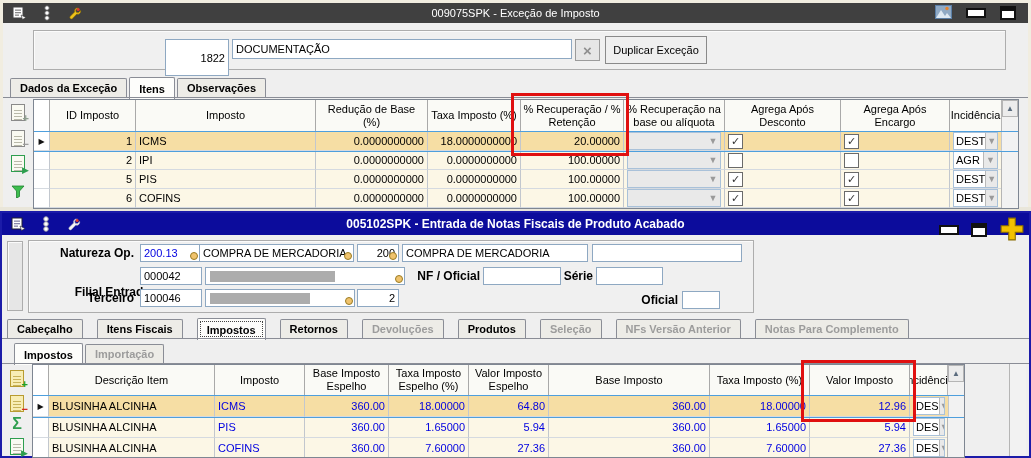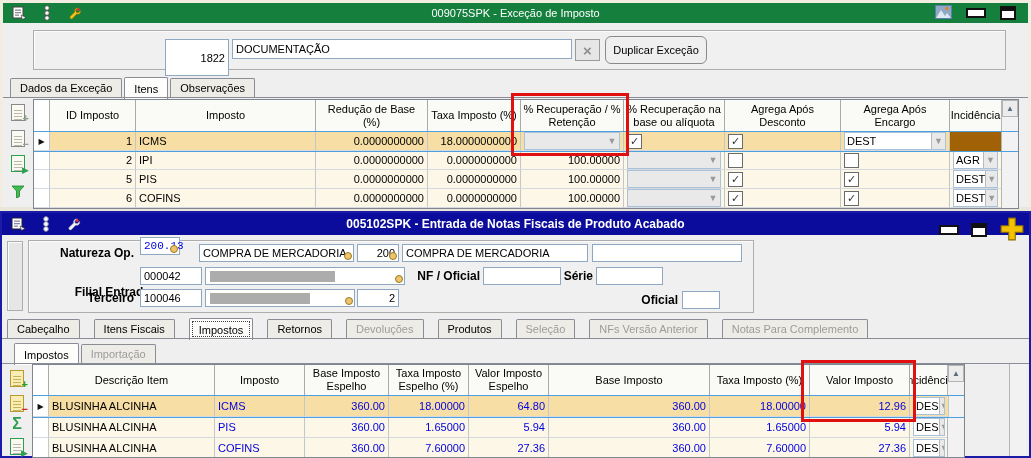--- a/index.html
+++ b/index.html
@@ -3,49 +3,49 @@
 <meta charset="utf-8">
 <style>
   html,body{margin:0;padding:0;}
   body{width:1031px;height:458px;position:relative;overflow:hidden;background:#E9E6DA;
        font-family:"Liberation Sans","DejaVu Sans",sans-serif;font-size:11px;color:#000;}
   
   .win{position:absolute;left:0;width:1031px;background:#EFEFEF;}
   #win1{top:0;height:207px;border-top:3px solid #F1EDE0;border-left:3px solid #F1EDE0;border-right:3px solid #F1EDE0;box-sizing:border-box;}
   #win2{top:211px;height:247px;border:2px solid #1B1BA8;box-sizing:border-box;}
   .titlebar{position:absolute;left:0;right:0;top:0;height:20px;display:flex;align-items:center;padding:0 6px;box-sizing:border-box;}
-  #win1 .titlebar{background:#15803d;}
+  #win1 .titlebar{background:#404040;}
   #win2 .titlebar{background:#0C0C9C;height:22px;}
   .titletext{position:absolute;left:0;right:0;text-align:center;color:#FFF;font-size:11px;pointer-events:none;}
   #win2 .titletext{font-weight:bold;font-size:12px;}
   .tbicon{width:20px;height:16px;display:flex;align-items:center;justify-content:center;margin-right:8px;}
   .caption-btns{position:absolute;top:2px;display:flex;align-items:center;gap:14px;}
   #win1 .caption-btns{right:12px;}
   #win2 .caption-btns{right:4px;gap:12px;}
   .minbtn{width:16px;height:6px;background:#FFF;border:2px solid #111;}
   .maxbtn{width:12px;height:10px;background:#FFF;border:2px solid #111;box-shadow:inset 0 3px #111;}
   
   .fld{position:absolute;background:#FFF;border:1px solid #8EA8C2;height:18px;display:flex;align-items:center;padding:0 3px;box-sizing:border-box;}
   .fld.num{justify-content:flex-end;}
   .fld.blue{color:#0000E0;}
   .lookup::after{content:"";position:absolute;right:1px;bottom:1px;width:6px;height:6px;border-radius:50%;background:#F0C36D;border:1px solid #9A7B22;}
   .redact{position:absolute;top:3px;height:11px;background:#ACACAC;}
   .flabel{position:absolute;font-weight:bold;font-size:12px;text-align:right;height:18px;line-height:18px;}
   .panel{position:absolute;border:1px solid #ADADAD;background:#F0F0F0;box-shadow:inset 1px 1px 0 #FBFBFB;}
-  .btn{position:absolute;background:#EFEFEF;border:1px solid #8A8A8A;border-radius:6px;display:flex;align-items:center;justify-content:center;font-size:11px;}
+  .btn{position:absolute;background:#EFEFEF;border:1px solid #8A8A8A;border-radius:0;display:flex;align-items:center;justify-content:center;font-size:11px;}
   .xbtn{position:absolute;background:#E6E6E6;border:1px solid #9B9B9B;color:#8F8F8F;font-size:15px;font-weight:bold;display:flex;align-items:center;justify-content:center;}
   
   .tabstrip{position:absolute;display:flex;align-items:flex-end;}
-  .tab{border:1px solid #8A8D96;border-bottom:none;background:#EDECE7;padding:3px 9px 4px 9px;margin-right:2px;border-radius:2px 2px 0 0;white-space:nowrap;}
+  .tab{border:1px solid #8A8D96;border-bottom:none;background:#EDECE7;padding:3px 9px 4px 9px;margin-right:2px;border-radius:2px 2px 0 0;white-space:nowrap;font-weight:bold;}
   .tab.sel{background:#FDFDFB;padding-top:5px;position:relative;top:1px;}
   .tab.dis{color:#9C9C9C;}
   .tab.focus{outline:1px dotted #444;outline-offset:-4px;}
   .tabline{position:absolute;height:1px;background:#8A8D96;}
   
-  .grid{position:absolute;border:1px solid #7E8692;background:#a16207;overflow:hidden;box-sizing:border-box;}
+  .grid{position:absolute;border:1px solid #7E8692;background:#3b82f6;overflow:hidden;box-sizing:border-box;}
   .grow{display:grid;}
   #win1 .grow{grid-template-columns:16px 86px 180px 112px 93px 103px 101px 116px 109px 52px;}
   #win2 .grow{grid-template-columns:16px 166px 90px 84px 80px 80px 161px 100px 100px 39px;}
   .c{border-right:1px solid #C2C7CE;border-bottom:1px solid #D5DAE0;padding:0 3px;display:flex;align-items:center;overflow:hidden;white-space:nowrap;box-sizing:border-box;background:#FCF7E6;}
   .h .c{justify-content:center;text-align:center;background:#FAFAF6;border-right:1px solid #A9A9A9;border-bottom:1px solid #A9A9A9;line-height:1.15;white-space:normal;padding:0 2px;}
   .ind{background:#FFF !important;justify-content:center;padding:0;}
   .num{justify-content:flex-end;}
   .sel .c{background:#F6DEA4;}
   .selrow{box-shadow:0 -1px 0 #4E9FDD, 0 1px 0 #4E9FDD;position:relative;z-index:2;}
   .rowptr{font-size:8px;color:#111;}
@@ -158,20 +158,21 @@
     </div>
 
     <div class="grow sel selrow" style="height:19px;">
       <div class="c ind">
           <span class="rowptr">▶</span>
         </div>
       <div class="c num">1</div>
       <div class="c">ICMS</div>
       <div class="c num">0.0000000000</div>
       <div class="c num">18.0000000000</div>
+      <div class="c num">20.00000</div>
       <div class="c">
           <span class="combo">
             <span class="ar">▼</span>
           </span>
         </div>
       <div class="c">
           <span class="checkbox">
             <span>✓</span>
           </span>
         </div>
@@ -320,21 +321,21 @@
           </svg>
       </span>
     </span>
   </div>
 
   <div class="panel" style="left:5px;top:28px;width:14px;height:68px;background:#E6E6E6;"></div>
 
   <div class="panel" style="left:26px;top:27px;width:724px;height:71px;"></div>
 
   <div class="flabel" style="left:28px;top:31px;width:104px;">Natureza Op.</div>
-  <div class="fld blue lookup" style="left:138px;top:24px;width:40px;font-family:Liberation Mono, monospace;">200.13</div>
+  <div class="fld blue lookup" style="left:138px;top:31px;width:60px;">200.13</div>
   <div class="fld lookup" style="left:197px;top:31px;width:155px;">COMPRA DE MERCADORIA</div>
   <div class="fld num lookup" style="left:355px;top:31px;width:42px;">200</div>
   <div class="fld" style="left:400px;top:31px;width:186px;">COMPRA DE MERCADORIA</div>
   <div class="fld" style="left:590px;top:31px;width:150px;"></div>
 
   <div class="flabel" style="left:28px;top:70px;width:104px;padding-left:16px;">Filial Entrada</div>
   <div class="fld" style="left:138px;top:54px;width:62px;">000042</div>
   <div class="fld lookup" style="left:203px;top:54px;width:200px;">
       <span class="redact" style="left:4px;width:125px;"></span>
     </div>

